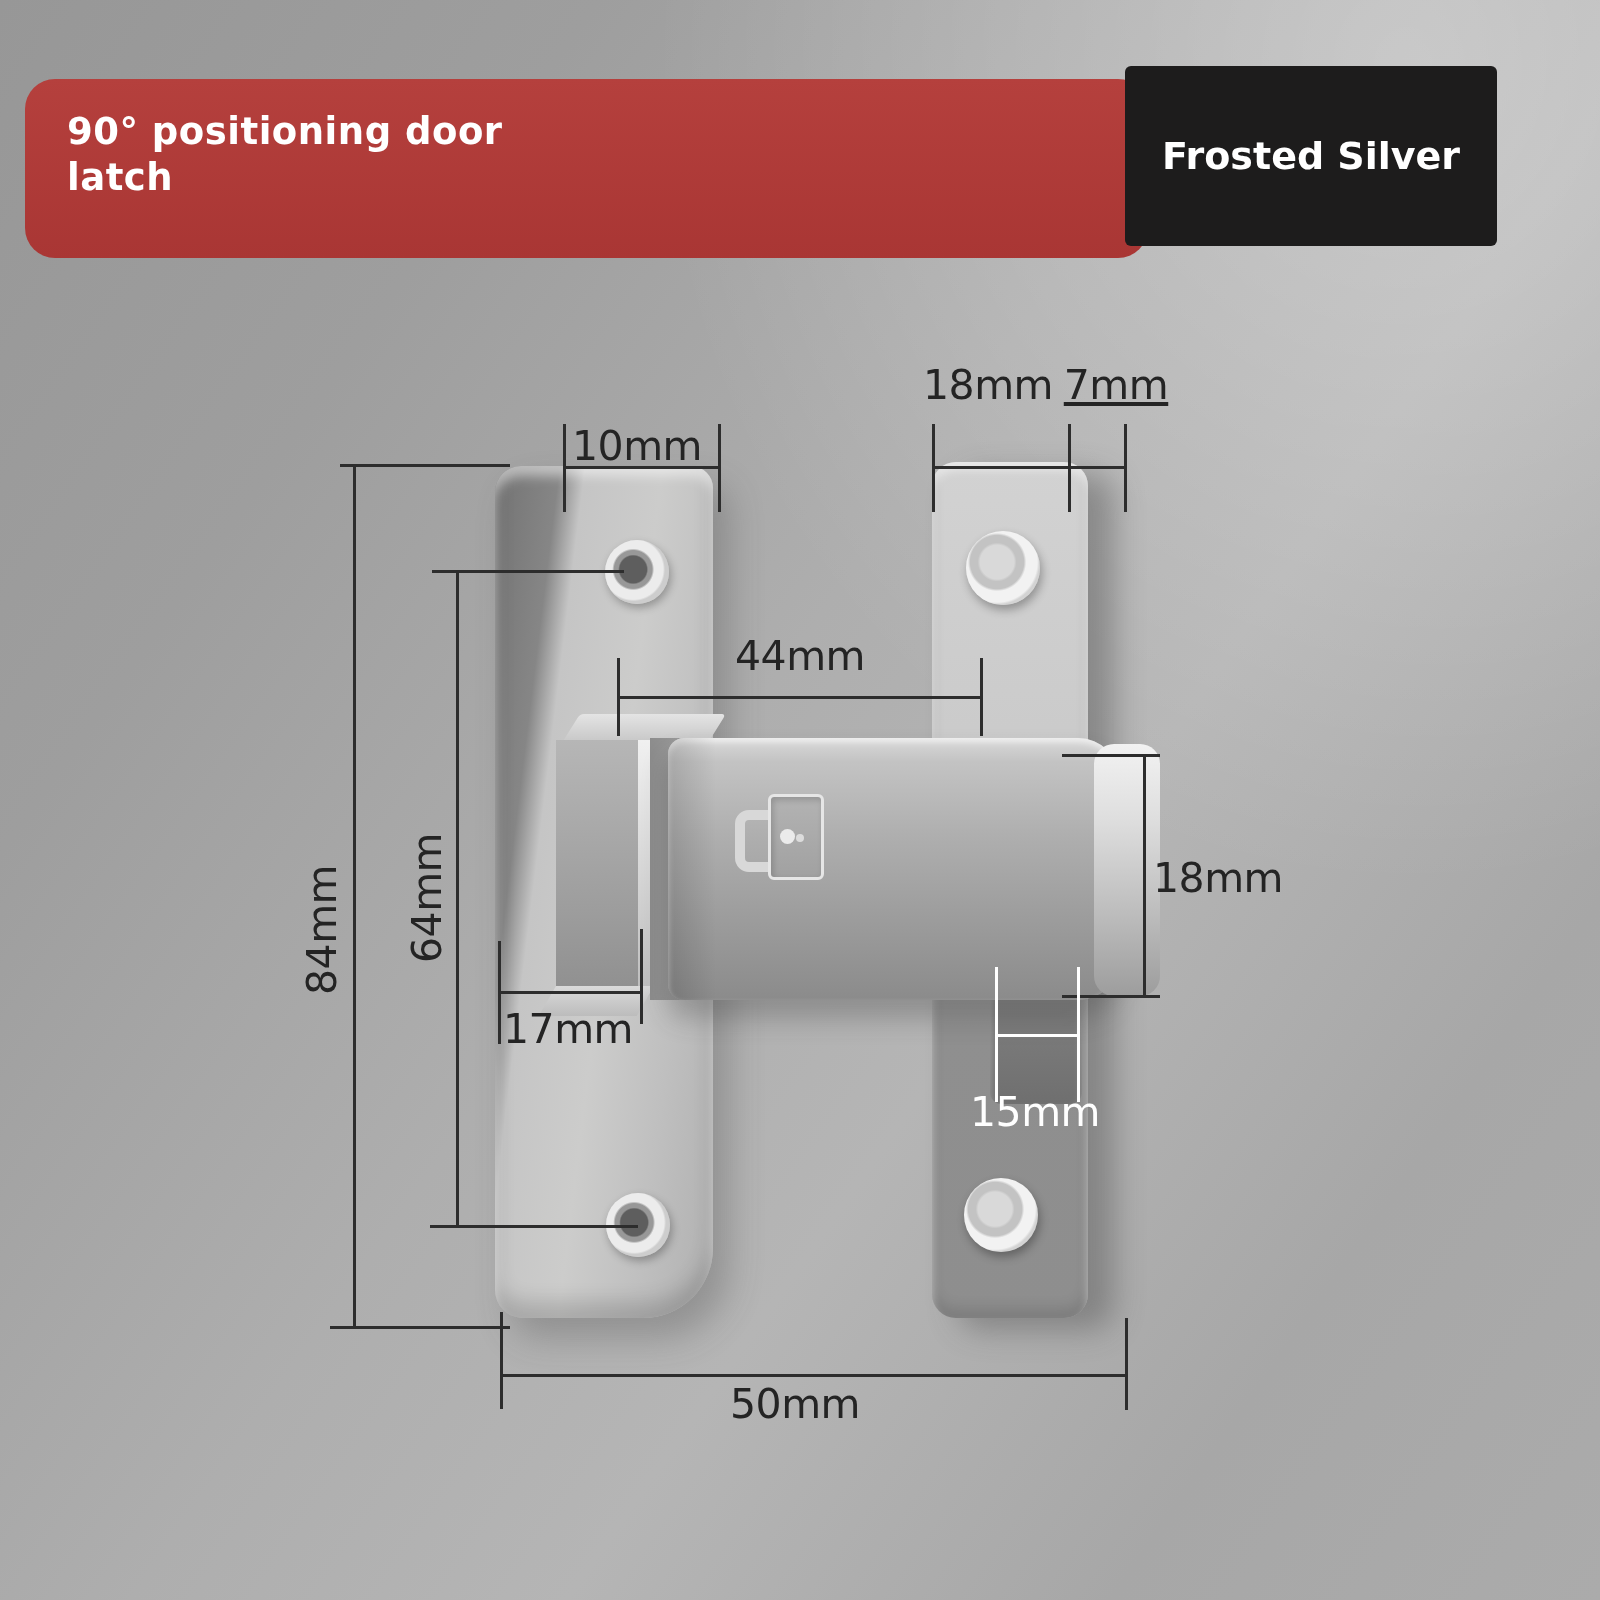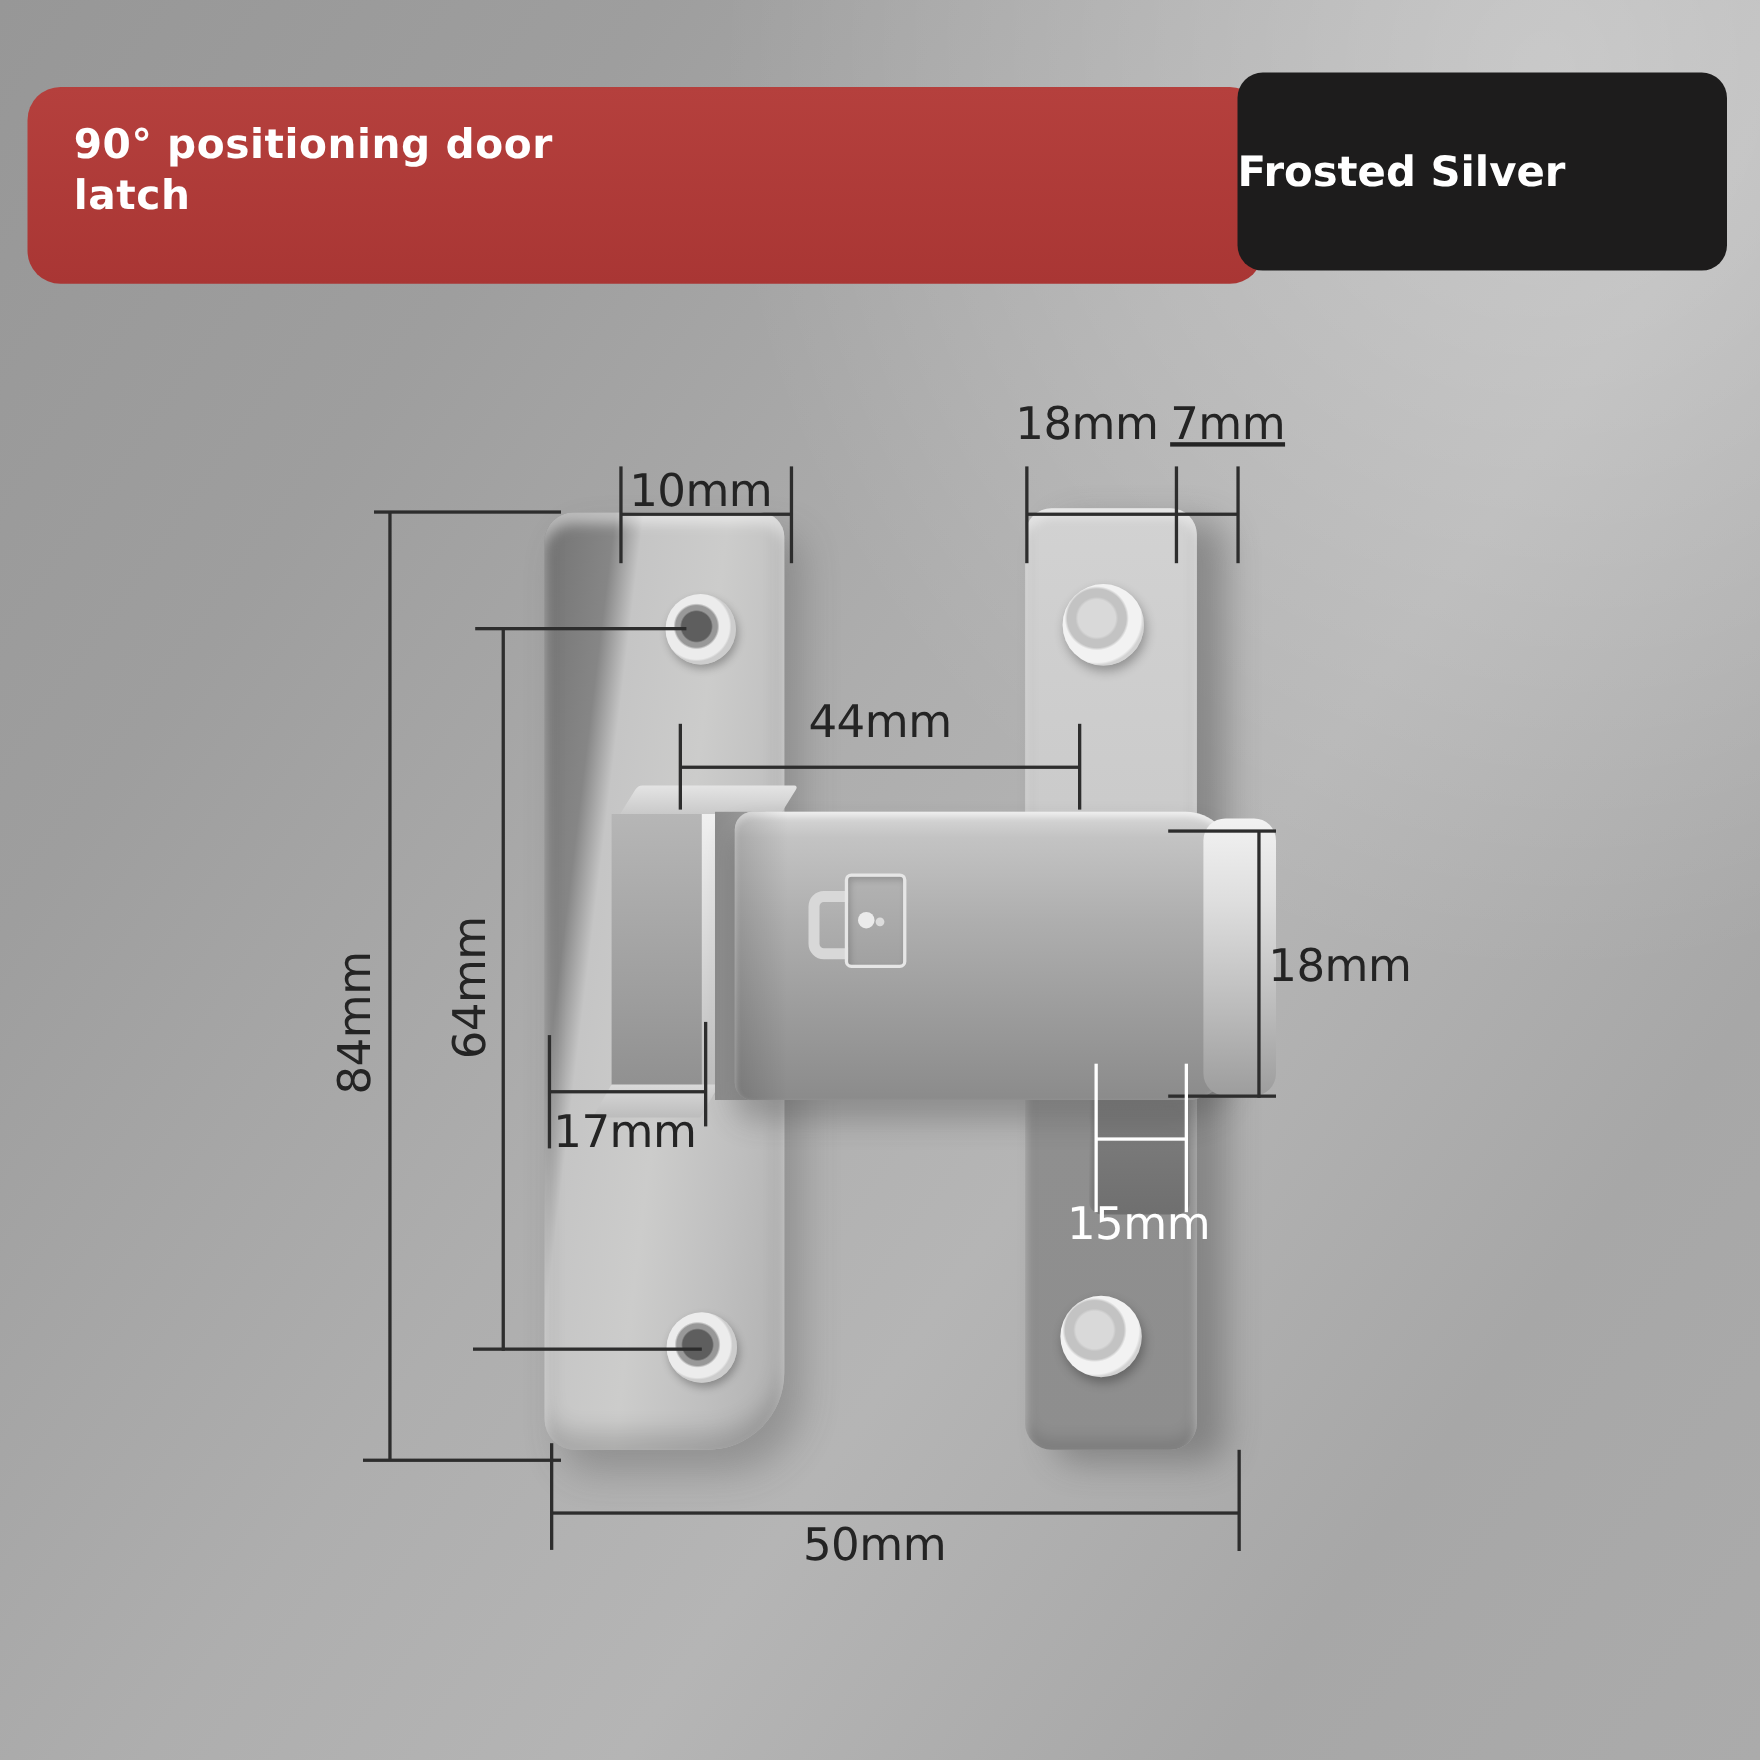--- a/index.html
+++ b/index.html
@@ -10,22 +10,22 @@
       radial-gradient(ellipse at 88% 4%, rgba(255,255,255,.30), rgba(255,255,255,0) 38%),
       linear-gradient(125deg,#979797 0%,#9e9e9e 22%,#aeaeae 46%,#b5b5b5 62%,#a7a7a7 82%,#ababab 100%);
   }
   
   .banner{position:absolute;left:25px;top:79px;width:1123px;height:179px;border-radius:30px;
     background:linear-gradient(180deg,#b5403d,#a93634);} 
   .title{position:absolute;left:42px;top:30px;width:470px;color:#fff;font-weight:700;
     font-size:37px;line-height:46px;letter-spacing:.5px;}
   .subtitle{position:absolute;left:802px;top:50%;transform:translate(-50%,-50%);color:#fff;
     font-weight:700;font-size:39px;white-space:nowrap;}
-  .badge{position:absolute;left:1125px;top:66px;width:445px;height:180px;border-radius:23px;
-    background:#1d1c1c;display:flex;align-items:center;justify-content:flex-start;}
+  .badge{position:absolute;left:1125px;top:66px;width:372px;height:180px;border-radius:6px;
+    background:#1d1c1c;display:flex;align-items:center;justify-content:center;}
   .badge span{color:#fff;font-weight:700;font-size:38px;white-space:nowrap;}
   
   .hw{position:absolute;inset:0;}
   .part{position:absolute;}
   .plate-left{left:495px;top:466px;width:218px;height:852px;border-radius:26px 22px 70px 28px;
     background:linear-gradient(97deg,#737373 0%,#868686 20%,#c5c5c5 28%,#cccccb 52%,#bfbfbf 76%,#b0b0b0 100%);
     box-shadow:inset 0 10px 12px rgba(255,255,255,.5), inset 0 -16px 20px rgba(0,0,0,.16), 16px 20px 34px rgba(70,70,70,.30);}
   .plate-right{left:932px;top:462px;width:156px;height:856px;border-radius:24px;
     background:linear-gradient(180deg,#d2d2d2 0%,#c9c9c9 40%,#adadad 55%,#8f8f8f 66%,#8e8e8e 100%);
     box-shadow:26px 12px 30px rgba(75,75,75,.42), inset 0 8px 10px rgba(255,255,255,.5), inset 0 -10px 14px rgba(0,0,0,.12);}

